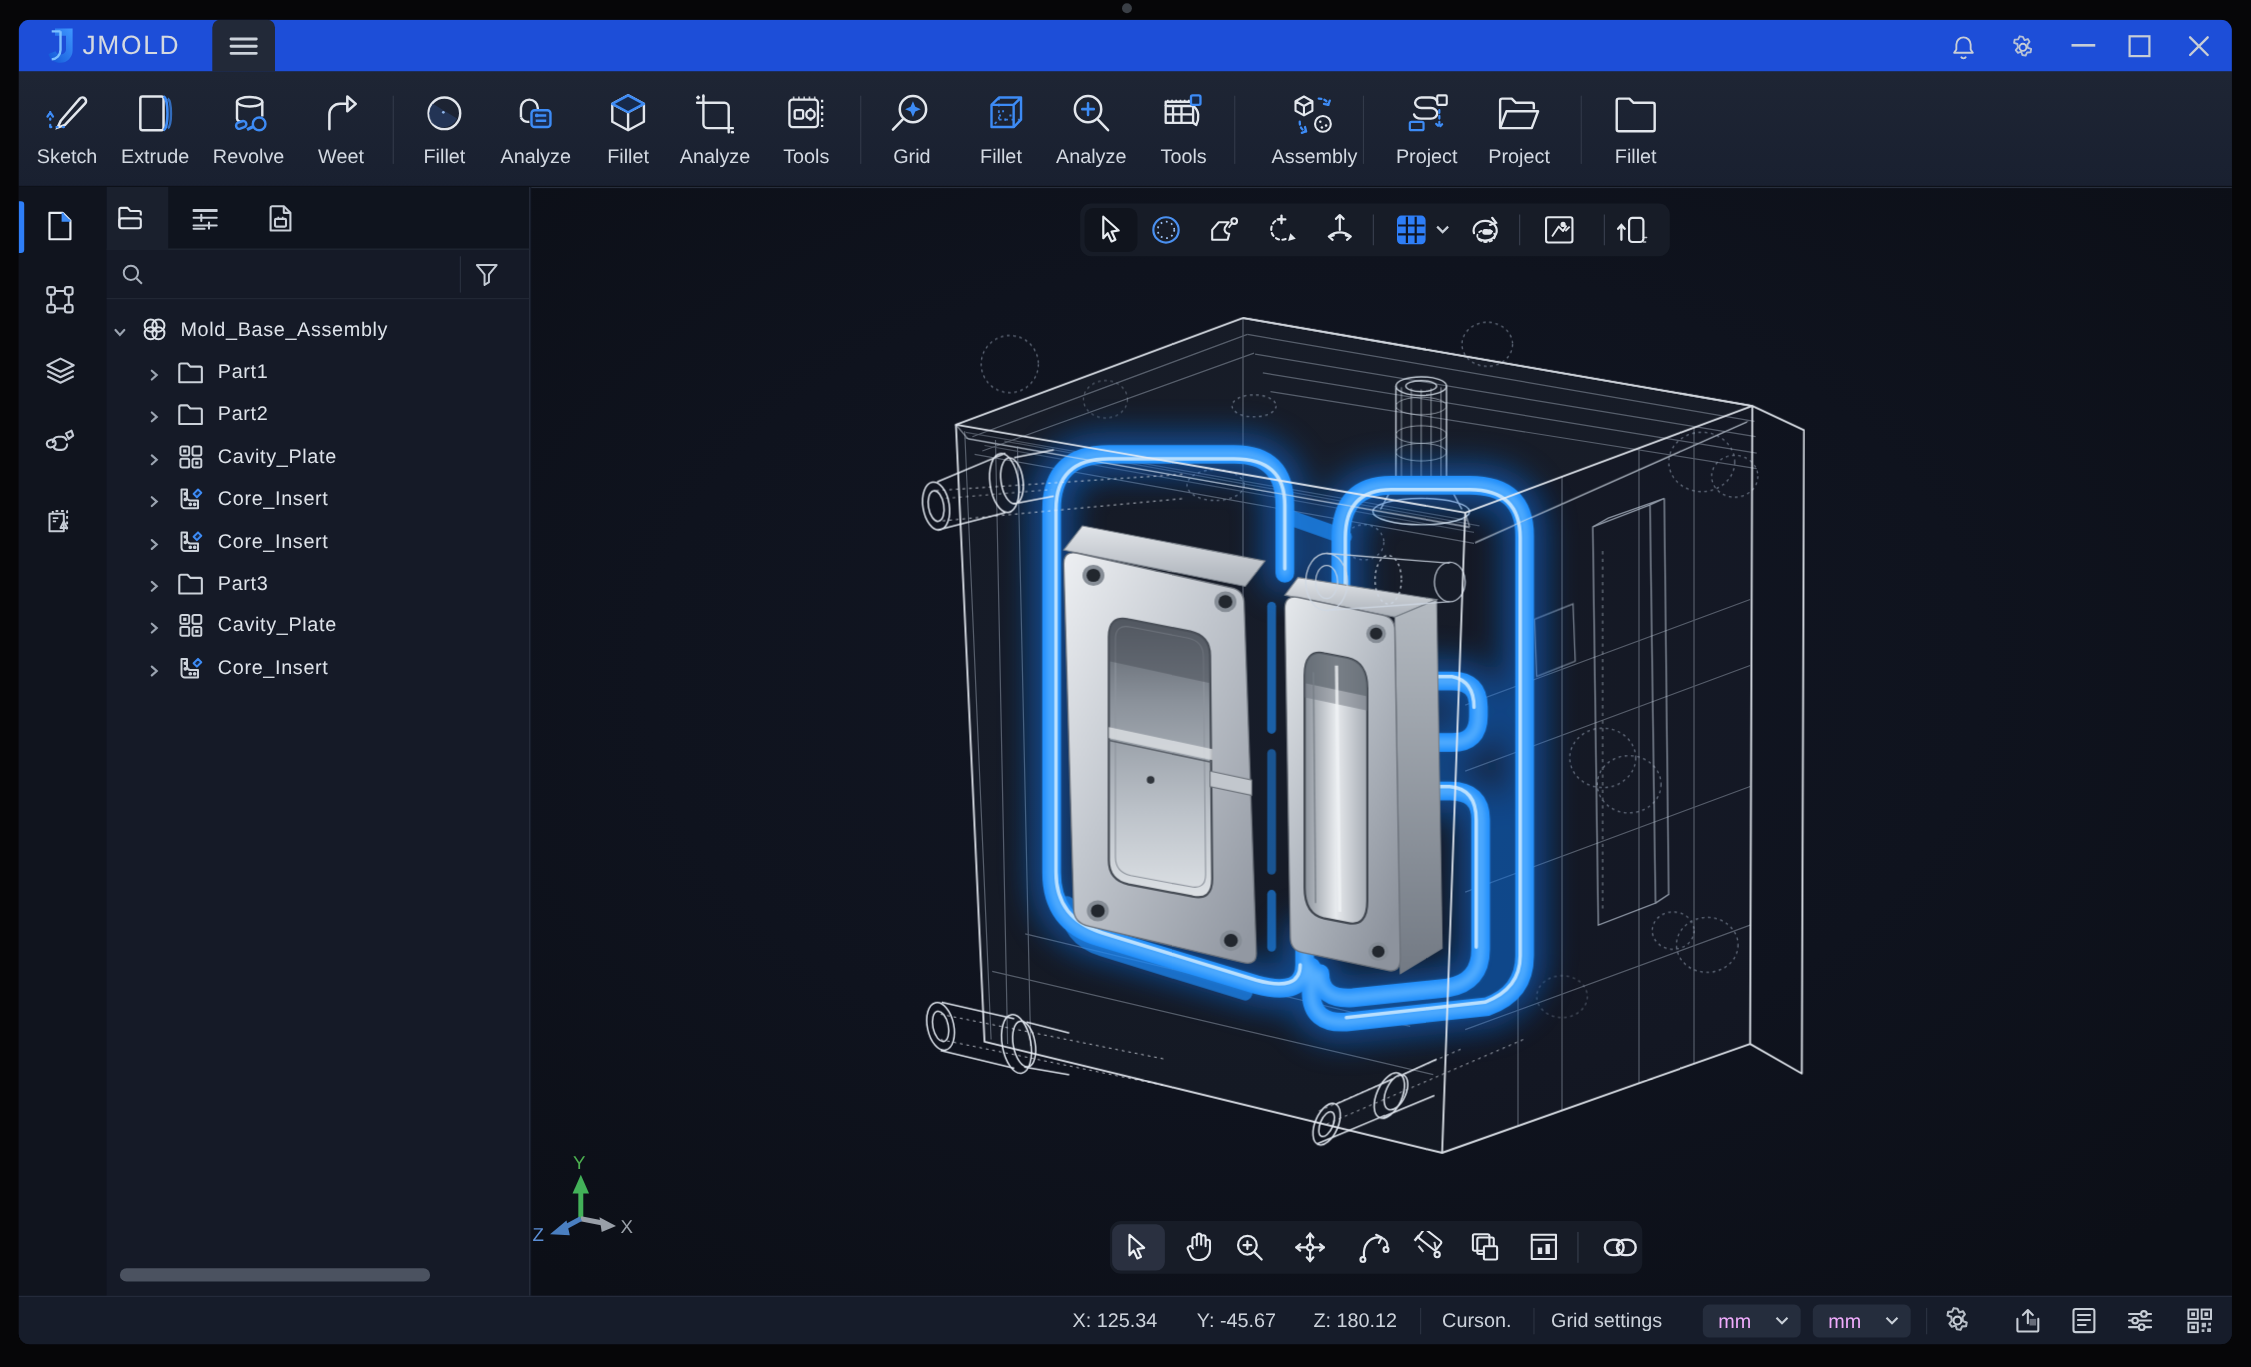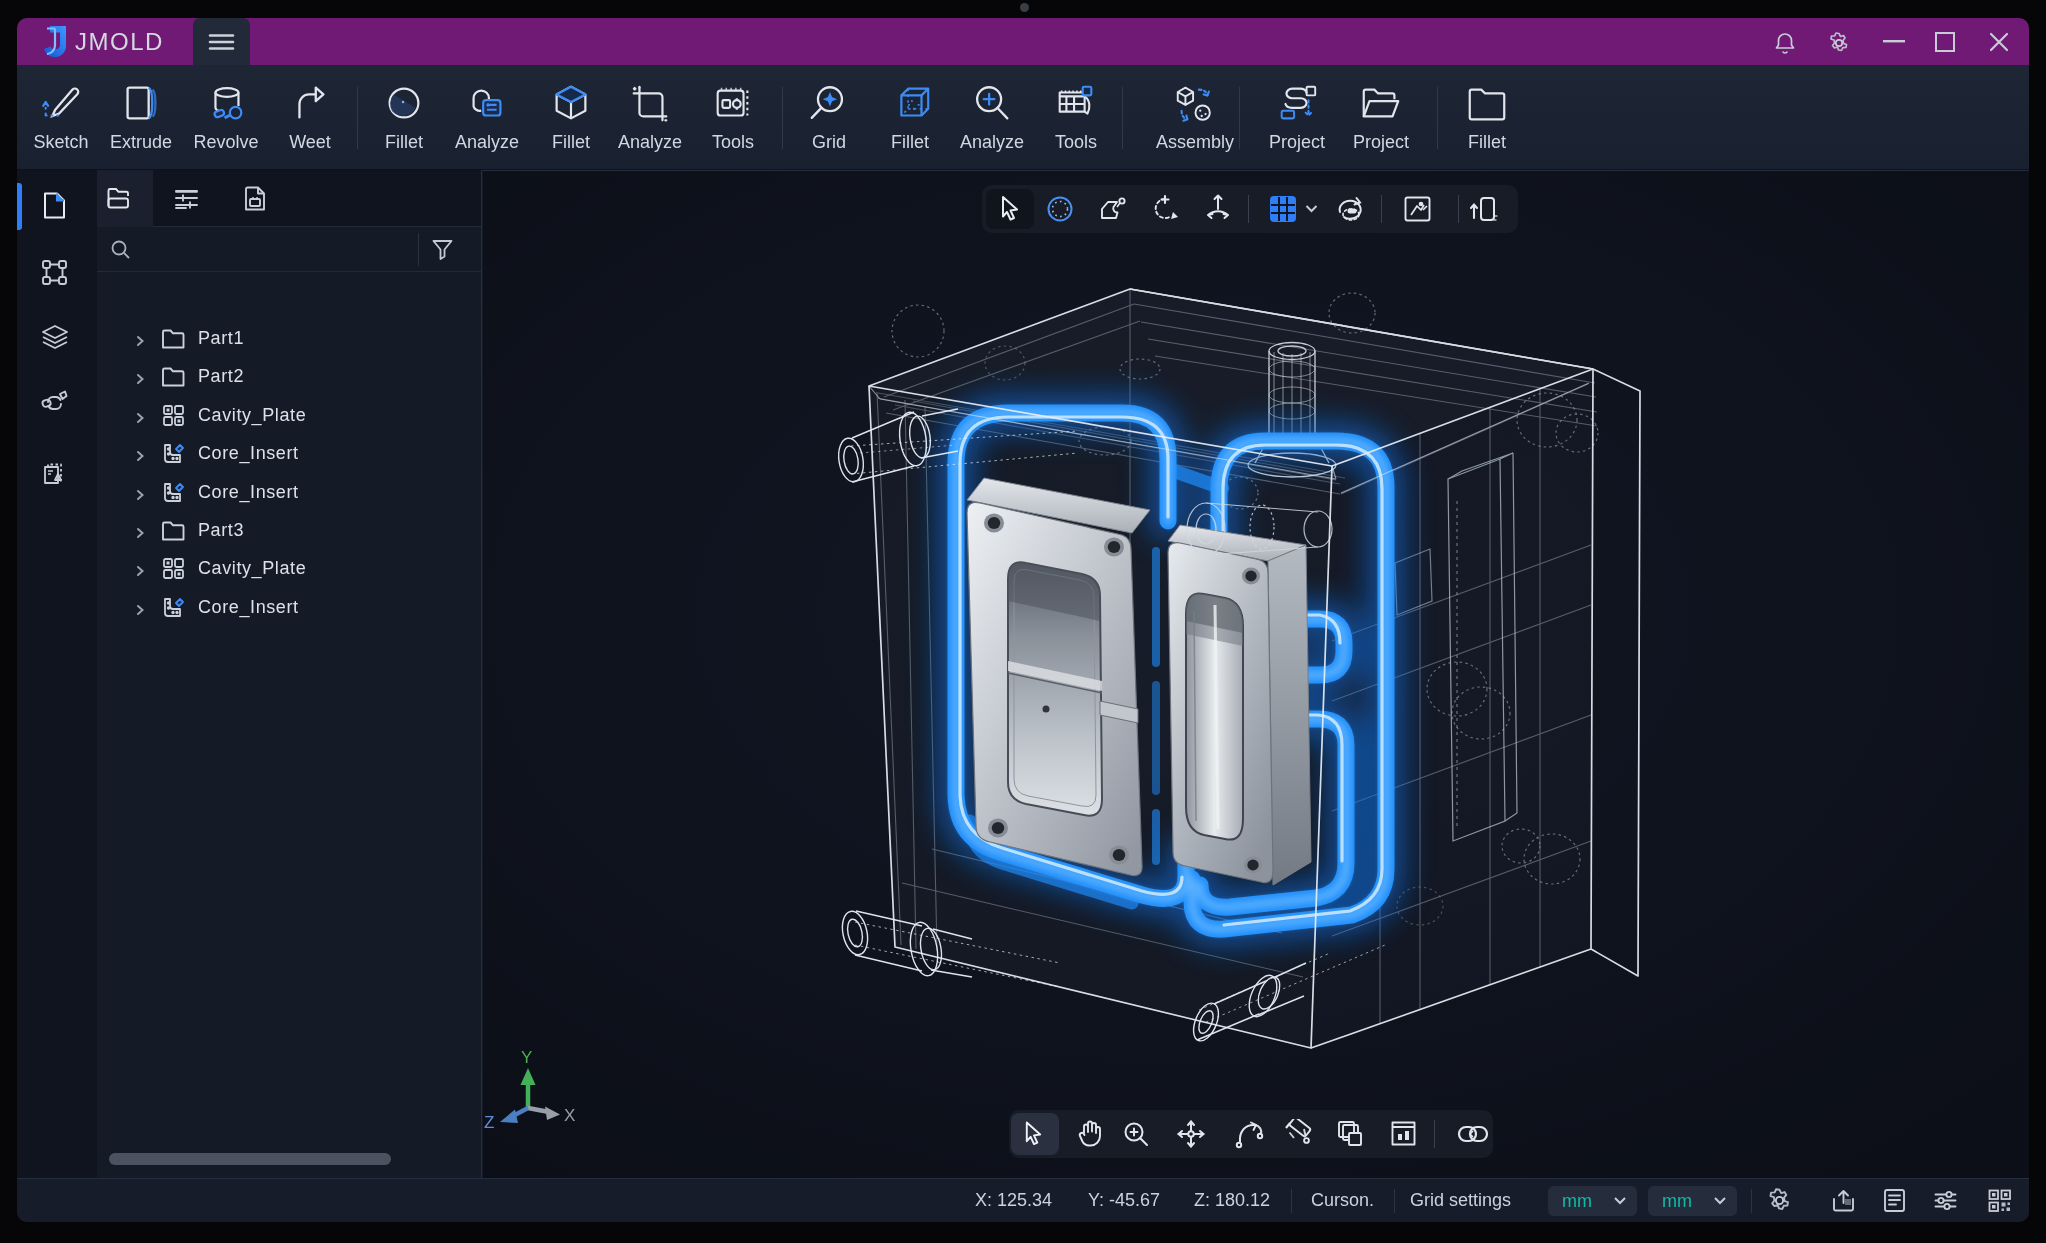--- a/index.html
+++ b/index.html
@@ -1,21 +1,21 @@
 <!DOCTYPE html>
 <html><head>
 <meta charset="utf-8">
 <style>
   * { margin:0; padding:0; box-sizing:border-box; }
   html,body { width:2046px; height:1243px; background:#060608; overflow:hidden;
     font-family:"Liberation Sans", sans-serif; }
   #win { position:absolute; left:17px; top:18px; width:2012px; height:1204px;
     background:#151a28; border-radius:10px; overflow:hidden; }
   
-  #titlebar { position:absolute; left:0; top:0; width:100%; height:47px; background:#701a75; }
+  #titlebar { position:absolute; left:0; top:0; width:100%; height:47px; background:#1d4ed8; }
   #logo { position:absolute; left:18px; top:8px; width:32px; height:32px; }
   #logotext { position:absolute; left:58px; top:10px; font-size:24px; color:#d4d9e0;
     letter-spacing:1.5px; font-weight:500; }
   #menutab { position:absolute; left:176px; top:0; width:57px; height:47px; background:#222938;
     border-radius:7px 7px 0 0; }
   #menutab svg { position:absolute; left:15px; top:11px; }
   .tbicon { position:absolute; top:13px; }
   
   #ribbon { position:absolute; left:0; top:47px; width:100%; height:105px;
     background:linear-gradient(#1e2534,#192030); border-bottom:1px solid #0d1119; }
@@ -50,21 +50,21 @@
   #vtb-top { left:499px; top:14px; width:536px; height:48px; }
   #vtb-bot { left:526px; top:939px; width:484px; height:48px; }
   .vsep { position:absolute; top:10px; width:1px; height:28px; background:#39404f; }
   .vact { position:absolute; border-radius:8px; }
   
   #status { position:absolute; left:0; bottom:0; width:100%; height:44px; background:#161c2a;
     border-top:1px solid #262d3c; font-size:18px; color:#ccd2db; }
   .st { position:absolute; top:11px; }
   .ssep { position:absolute; top:10px; width:1px; height:24px; background:#2c3342; }
   .mmbox { position:absolute; top:7px; width:89px; height:30px; background:#252d3d;
-    border-radius:6px; color:#14b8a6; }
+    border-radius:6px; color:#f0abfc; }
   .mmbox span { position:absolute; left:14px; top:5px; font-size:18px; }
 </style>
 </head>
 <body>
 <div style="position:absolute;left:1020px;top:3px;width:9px;height:9px;border-radius:50%;background:#3a3f46"></div>
 <div id="win">
 
   <div id="titlebar">
     <svg id="logo" style="width:36px;height:36px;top:6px" viewBox="0 0 36 36">
       <defs>
@@ -326,20 +326,32 @@
         <svg style="position:absolute;left:13px;top:12px" width="21" height="21" viewBox="0 0 21 21" fill="none" stroke="#a9b1bd" stroke-width="1.8">
             <circle cx="9" cy="9" r="6.5"></circle>
             <path d="M14 14 L19 19"></path>
           </svg>
         <div style="position:absolute;left:321px;top:6px;width:1px;height:33px;background:#2a3140"></div>
         <svg style="position:absolute;left:334px;top:11px" width="23" height="23" viewBox="0 0 23 23" fill="none" stroke="#c3cad4" stroke-width="1.8" stroke-linejoin="round">
             <path d="M2.5 3 h18 l-7 8.5 v7 l-4 2.5 v-9.5 z"></path>
           </svg>
       </div>
       <div id="ptree">
+        <div class="trow" style="top:9px">
+          <svg class="chev" style="left:5px" width="14" height="14" viewBox="0 0 14 14" fill="none" stroke="#9aa3b0" stroke-width="2" stroke-linecap="round">
+              <path d="M3 5 l4 4.5 4 -4.5"></path>
+            </svg>
+          <svg style="position:absolute;left:30px;top:5px" width="27" height="27" viewBox="0 0 27 27" fill="none" stroke="#dbe0e7" stroke-width="1.8">
+            <circle cx="10" cy="10" r="5.5"></circle>
+              <circle cx="17" cy="10" r="5.5"></circle>
+              <circle cx="10" cy="17" r="5.5"></circle>
+              <circle cx="17" cy="17" r="5.5"></circle>
+          </svg>
+          <span class="nm" style="left:67px">Mold_Base_Assembly</span>
+        </div>
         <div class="trow" style="top:48px">
           <svg class="chev" style="left:36px" width="14" height="14" viewBox="0 0 14 14" fill="none" stroke="#9aa3b0" stroke-width="2" stroke-linecap="round">
               <path d="M5 3 l4.5 4 -4.5 4"></path>
             </svg>
           <svg style="position:absolute;left:64px;top:8px" width="25" height="22" viewBox="0 0 25 22" fill="none" stroke="#ccd2da" stroke-width="1.9" stroke-linejoin="round">
               <path d="M2 19.5 V4 a1.5 1.5 0 0 1 1.5 -1.5 h6 l2.5 2.8 h9 a1.5 1.5 0 0 1 1.5 1.5 V19.5 z"></path>
             </svg>
           <span class="nm" style="left:101px">Part1</span>
         </div>
         <div class="trow" style="top:86px">

